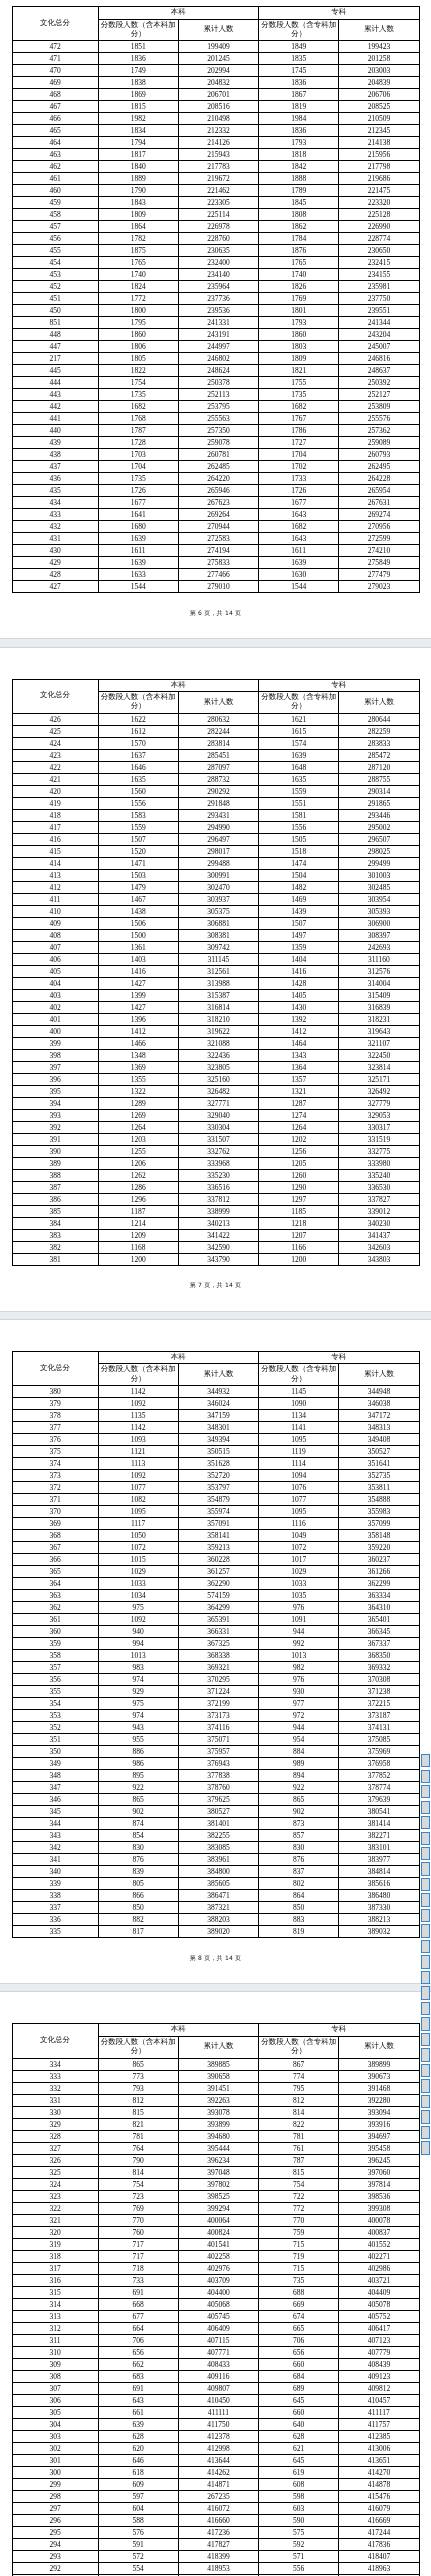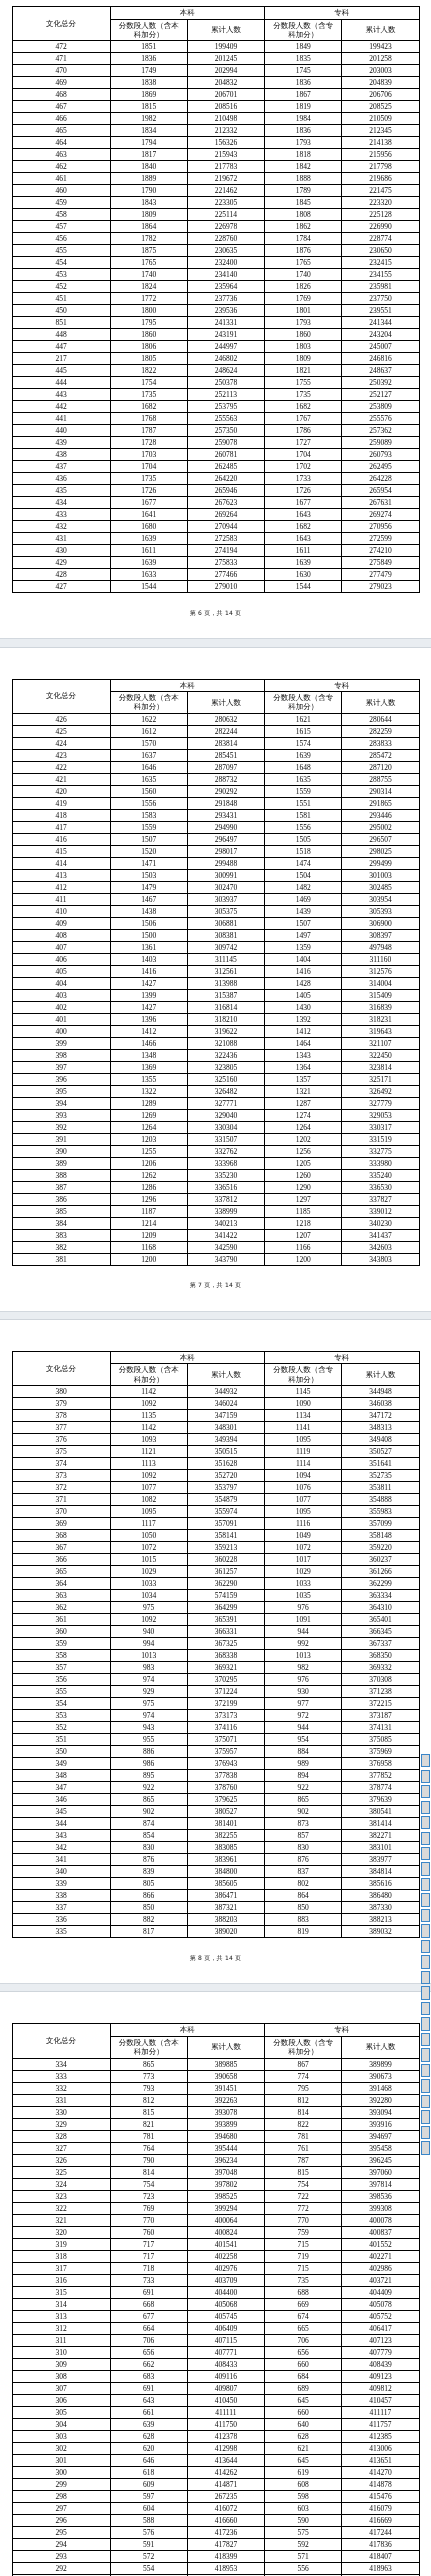--- a/index.html
+++ b/index.html
@@ -29,24 +29,24 @@
   }
   table.score th, table.score td{
     border:0.5px solid #000000;
     text-align:center;
     vertical-align:middle;
     padding:0;
     color:#0a0a0a;
   }
   table.score thead th{
     font-weight:normal;
-    font-family:Liberation Serif, serif;
+    font-family:Liberation Mono, monospace;
     font-size:7.5px;
     line-height:1.25;
-    padding:1px 6px;
+    padding:1px 0;
   }
   th.h-score{width:85px;}
   th.h-bk-seg{width:82px;}
   th.h-bk-cum{width:82px;}
   th.h-zk-seg{width:82px;margin-left:8px;}
   th.h-zk-cum{width:75px;}
   tr.row td{
     font-size:7.5px;
     height:11px;
     line-height:11px;
@@ -154,21 +154,21 @@
             <tr class="row">
               <td>465</td>
               <td>1834</td>
               <td>212332</td>
               <td>1836</td>
               <td>212345</td>
             </tr>
             <tr class="row">
               <td>464</td>
               <td>1794</td>
-              <td>156326</td>
+              <td>214126</td>
               <td>1793</td>
               <td>214138</td>
             </tr>
             <tr class="row">
               <td>463</td>
               <td>1817</td>
               <td>215943</td>
               <td>1818</td>
               <td>215956</td>
             </tr>
@@ -578,21 +578,21 @@
               <td>1500</td>
               <td>308381</td>
               <td>1497</td>
               <td>308397</td>
             </tr>
             <tr class="row">
               <td>407</td>
               <td>1361</td>
               <td>309742</td>
               <td>1359</td>
-              <td>497948</td>
+              <td>242693</td>
             </tr>
             <tr class="row">
               <td>406</td>
               <td>1403</td>
               <td>311145</td>
               <td>1404</td>
               <td>311160</td>
             </tr>
             <tr class="row">
               <td>405</td>

